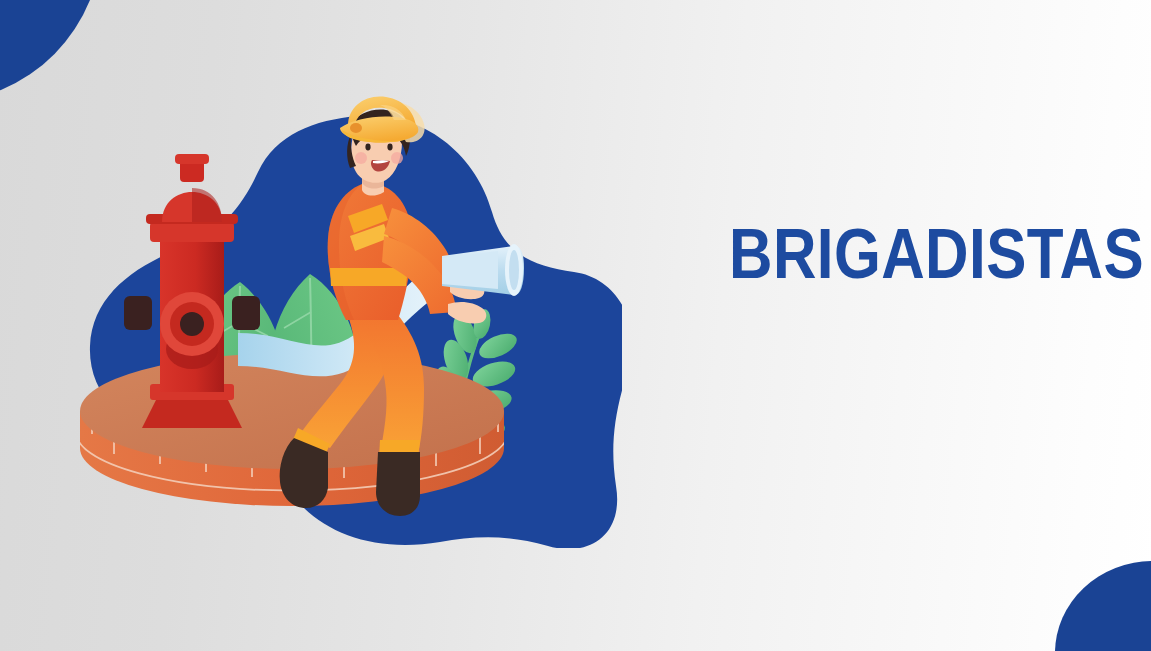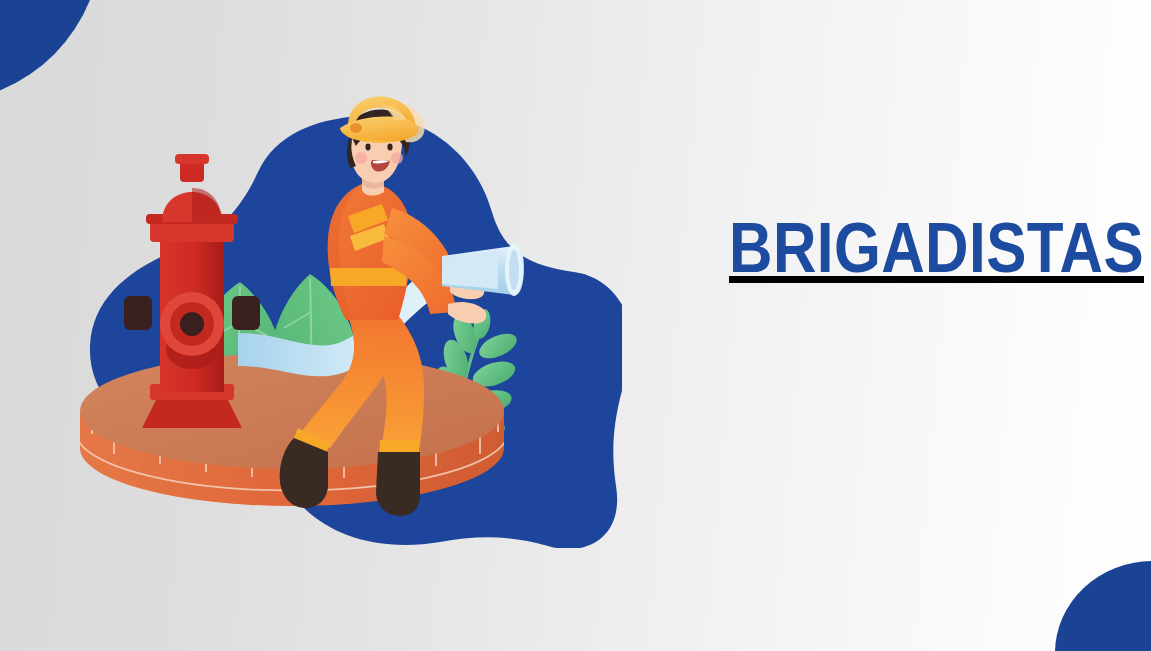--- a/index.html
+++ b/index.html
@@ -52,21 +52,21 @@
     width: 100%;
     height: 100%;
   }
   #title-block {
     position: absolute;
     left: 729px;
     top: 213px;
     width: 360px;
     height: 82px;
     display: flex;
-    text-decoration: underline;
+    align-items: center;
   }
   #page-title {
     margin: 0;
     font-family: "Liberation Sans", sans-serif;
     font-size: 70px;
     line-height: 1;
     font-weight: 700;
     letter-spacing: 0.5px;
     color: #1d4ba0;
     transform: scaleX(0.86);

